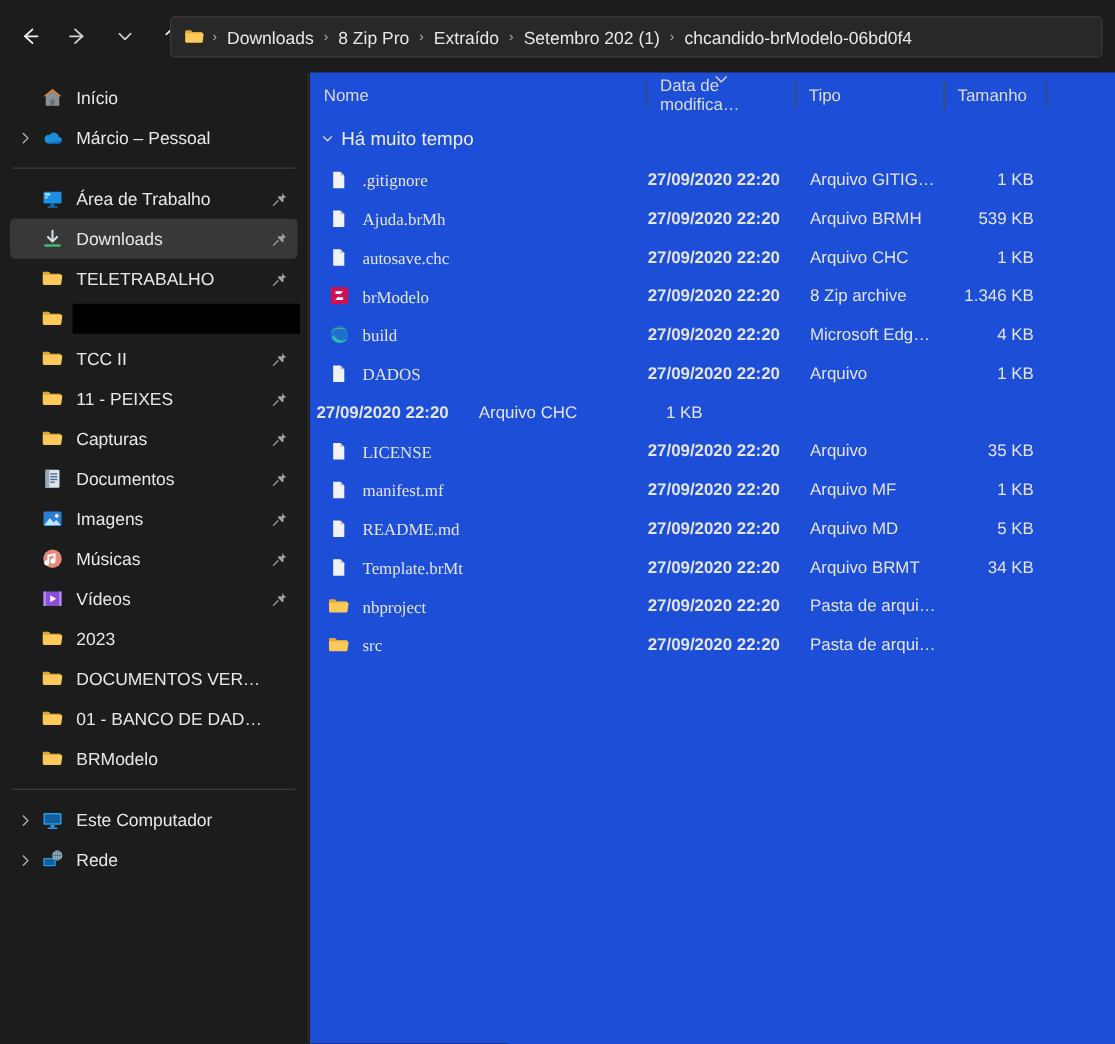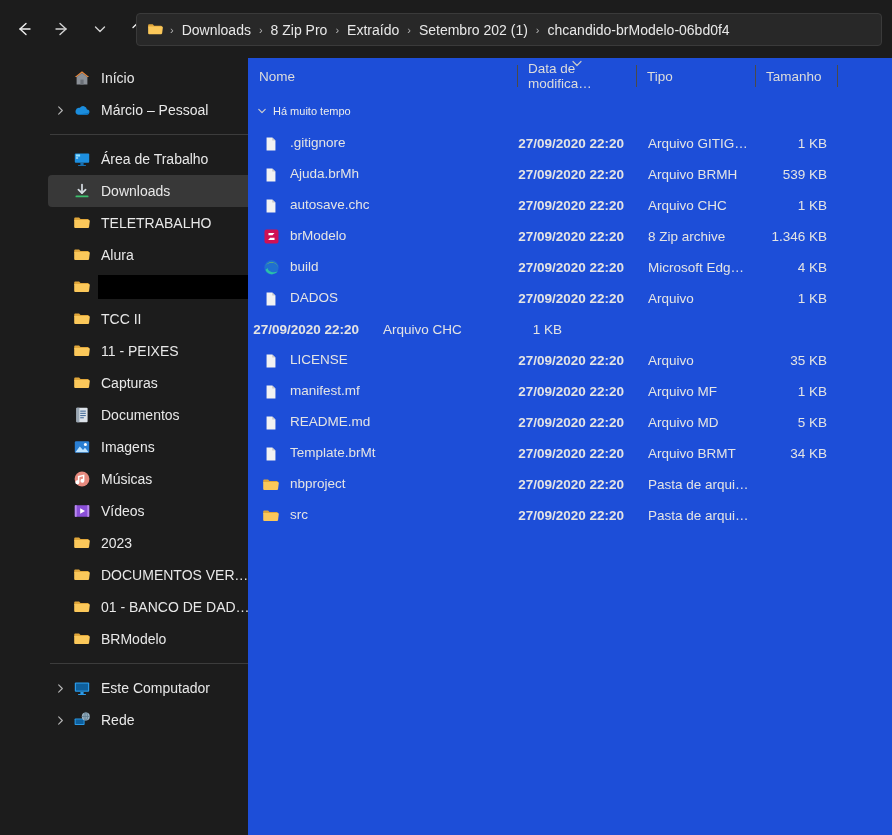--- a/index.html
+++ b/index.html
@@ -48,21 +48,20 @@
   }
   .crumb-folder { margin: 0 2px 0 2px; display: flex; align-items: center; }
 
   
   #sidebar {
     position: absolute; left: 0; top: 58px;
     width: 247px; height: 777px;
     background: #1c1c1c;
     border-right: 1px solid #2e2e2e;
     overflow: hidden;
-    margin-left: 40px;
   }
   .nav-item {
     position: relative;
     height: 32px; margin: 0 8px;
     display: flex; align-items: center;
     border-radius: 4px;
     cursor: default;
   }
   .nav-item.selected { background: #383838; }
   .chev-slot {
@@ -121,32 +120,32 @@
     position: absolute; left: 50%; top: -2px; transform: translateX(-50%);
     color: #c8c8c8;
   }
 
   
   .group-head {
     height: 34px; display: flex; align-items: center;
     padding-left: 5px; cursor: default;
   }
   .group-caret { width: 18px; display: flex; align-items: center; justify-content: center; }
-  .group-title { font-size: 11px; color: #ececec; margin-left: 2px; }
+  .group-title { font-size: 15px; color: #ececec; margin-left: 2px; }
 
   
   .row {
     height: 31px; display: flex; align-items: center;
     margin: 0 4px; border-radius: 4px; cursor: default;
   }
   .cell {
     font-size: 13.5px; color: #e4e4e4;
     white-space: nowrap; overflow: hidden; text-overflow: ellipsis;
   }
-  .cell-name { width: 265px; display: flex; align-items: flex-start; padding-left: 10px; }
+  .cell-name { width: 265px; display: flex; align-items: flex-end; padding-left: 10px; font-family: Liberation Serif, serif; }
   .file-icon { width: 18px; min-width: 18px; height: 18px; margin-right: 10px;
                display: flex; align-items: center; justify-content: center; }
   .cell-date { width: 119px; text-align: right; padding-right: 12px; font-weight: bold; }
   .cell-type { width: 119px; padding-left: 12px; }
   .cell-size { width: 82px; text-align: right; padding-right: 10px; }
 </style>
 </head>
 <body>
 
 <div id="app">
@@ -281,36 +280,20 @@
           </span>
         </div>
         <div class="nav-item">
           <span class="chev-slot"></span>
           <span class="nav-icon">
             <svg width="18" height="18" viewBox="0 0 18 18">
               <path d="M1.2 4.4a1 1 0 0 1 1-1h3.9l1.4 1.5h7.3a1 1 0 0 1 1 1v.9H1.2z" fill="#e0a63a"></path>
               <path d="M1.2 5.9h14.6a1 1 0 0 1 1 1.05l-.75 6.1a1 1 0 0 1-1 .85H2.2a1 1 0 0 1-1-.9z" fill="#fbc85a"></path>
             </svg>
           </span>
-          <span class="nav-label">Alura</span>
-          <span class="pin">
-            <svg width="13" height="13" viewBox="0 0 16 16">
-              <path d="M10.2 1.4 L14.6 5.8 l-1.7.5-1 1 .4 2.6-1.5 1L6.4 6.2l1-1.5 2.6.4 1-1z" fill="#9aa0a6"></path>
-              <path d="M6.6 9.4 L2.2 13.8" stroke="#9aa0a6" stroke-width="1.2" stroke-linecap="round"></path>
-            </svg>
-          </span>
-        </div>
-        <div class="nav-item">
-          <span class="chev-slot"></span>
-          <span class="nav-icon">
-            <svg width="18" height="18" viewBox="0 0 18 18">
-              <path d="M1.2 4.4a1 1 0 0 1 1-1h3.9l1.4 1.5h7.3a1 1 0 0 1 1 1v.9H1.2z" fill="#e0a63a"></path>
-              <path d="M1.2 5.9h14.6a1 1 0 0 1 1 1.05l-.75 6.1a1 1 0 0 1-1 .85H2.2a1 1 0 0 1-1-.9z" fill="#fbc85a"></path>
-            </svg>
-          </span>
           <span class="nav-label"></span>
           <span class="pin">
             <svg width="13" height="13" viewBox="0 0 16 16">
               <path d="M10.2 1.4 L14.6 5.8 l-1.7.5-1 1 .4 2.6-1.5 1L6.4 6.2l1-1.5 2.6.4 1-1z" fill="#9aa0a6"></path>
               <path d="M6.6 9.4 L2.2 13.8" stroke="#9aa0a6" stroke-width="1.2" stroke-linecap="round"></path>
             </svg>
           </span>
           <div class="redact-bar"></div>
         </div>
         <div class="nav-item">

